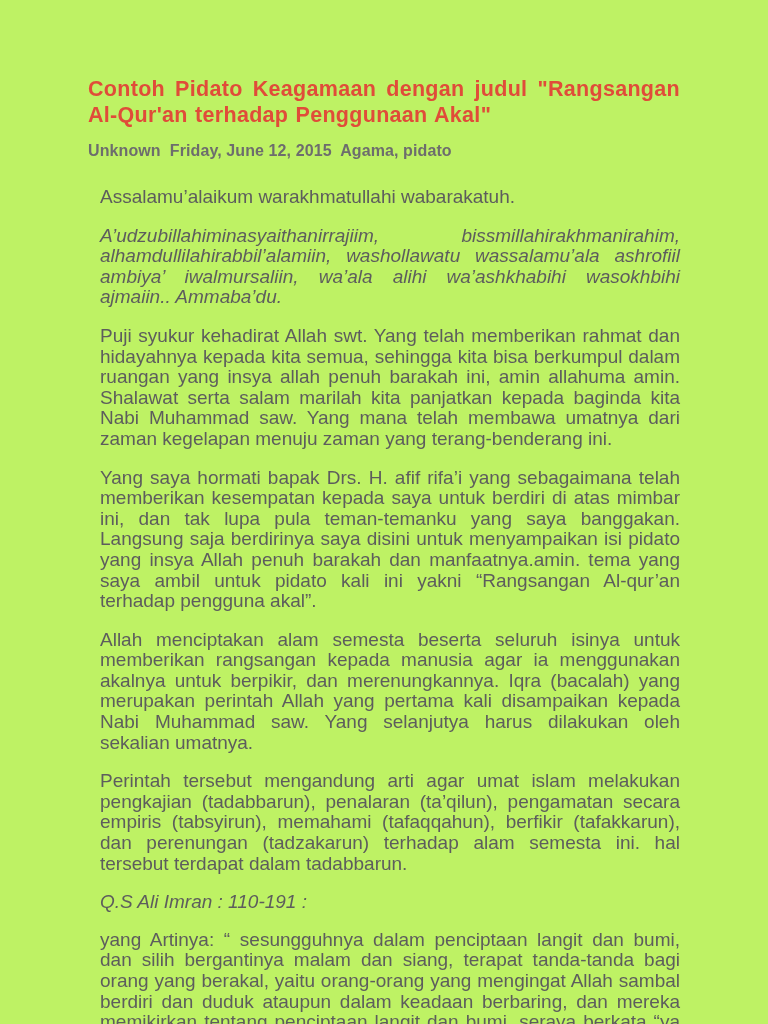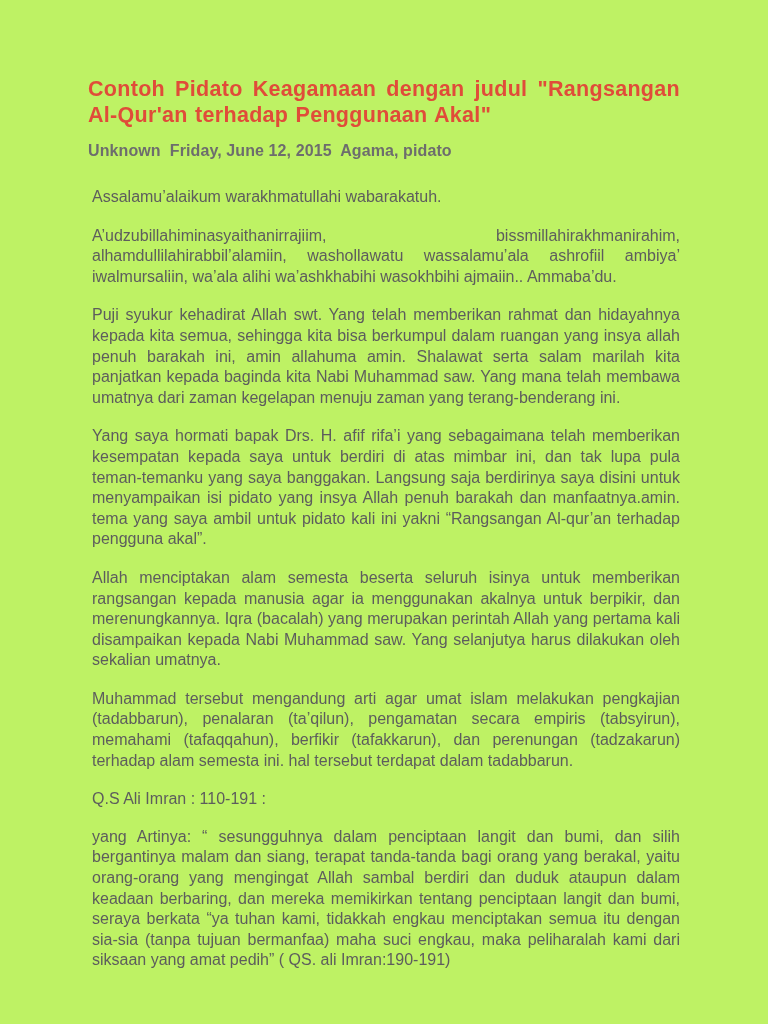--- a/index.html
+++ b/index.html
@@ -39,28 +39,29 @@
     line-height: 13px;
     font-weight: bold;
     color: #6d6d6d;
     letter-spacing: 0.1px;
     white-space: pre;
   }
   .body-content {
     margin-top: 30px;
   }
   p.para {
-    margin: 0 0 18px 4px;
-    font-size: 16px;
+    margin: 0 0 18px 12px;
+    font-size: 19px;
     line-height: 20.6px;
     color: #5d5d5d;
     text-align: justify;
     text-align-last: left;
   }
   p.para.italic {
+    font-style: italic;
   }
   p.para.tight {
     margin-bottom: 17px;
   }
   .i {
   }
 </style>
 </head>
 <body>
 
@@ -75,20 +76,20 @@
     <p class="para">Assalamu’alaikum warakhmatullahi wabarakatuh.</p>
 
     <p class="para italic">A’udzubillahiminasyaithanirrajiim,                                bissmillahirakhmanirahim, alhamdullilahirabbil’alamiin, washollawatu wassalamu’ala ashrofiil ambiya’ iwalmursaliin, wa’ala alihi wa’ashkhabihi wasokhbihi ajmaiin.. Ammaba’du.</p>
 
     <p class="para">Puji syukur kehadirat Allah swt. Yang telah memberikan rahmat dan hidayahnya kepada kita semua, sehingga kita bisa berkumpul dalam ruangan yang insya allah penuh barakah ini, amin allahuma amin. Shalawat serta salam marilah kita panjatkan kepada baginda kita Nabi Muhammad saw. Yang mana telah membawa umatnya dari zaman kegelapan menuju zaman yang terang-benderang ini.</p>
 
     <p class="para"><span>Yang saya hormati bapak Drs. H. afif rifa’i yang sebagaimana telah memberikan kesempatan kepada saya untuk berdiri di atas mimbar ini, dan tak lupa pula teman-temanku yang saya banggakan. Langsung saja berdirinya saya disini untuk menyampaikan isi pidato yang insya Allah penuh barakah dan manfaatnya.amin. tema yang saya ambil untuk pidato kali ini yakni </span><span class="i">“Rangsangan Al-qur’an terhadap pengguna akal”</span><span>.</span></p>
 
     <p class="para"><span>Allah menciptakan alam semesta beserta seluruh isinya untuk memberikan </span><span class="i">rangsangan</span><span> kepada manusia agar ia </span><span class="i">menggunakan akalnya</span><span> untuk berpikir, dan merenungkannya. </span><span class="i">Iqra (bacalah)</span><span> yang merupakan perintah Allah yang pertama kali disampaikan kepada Nabi Muhammad saw. Yang selanjutya harus dilakukan oleh sekalian umatnya.</span></p>
 
-    <p class="para"><span>Muhammad tersebut mengandung arti agar umat islam melakukan </span><span class="i">pengkajian (tadabbarun), penalaran (ta’qilun), pengamatan secara empiris (tabsyirun), memahami (tafaqqahun), berfikir (tafakkarun), dan perenungan (tadzakarun)</span><span> terhadap alam semesta ini. hal tersebut terdapat dalam tadabbarun.</span></p>
+    <p class="para"><span>Perintah tersebut mengandung arti agar umat islam melakukan </span><span class="i">pengkajian (tadabbarun), penalaran (ta’qilun), pengamatan secara empiris (tabsyirun), memahami (tafaqqahun), berfikir (tafakkarun), dan perenungan (tadzakarun)</span><span> terhadap alam semesta ini. hal tersebut terdapat dalam tadabbarun.</span></p>
 
     <p class="para italic tight">Q.S Ali Imran : 110-191 :</p>
 
     <p class="para">yang Artinya: “ sesungguhnya dalam penciptaan langit dan bumi, dan silih bergantinya malam dan siang, terapat tanda-tanda bagi orang yang berakal, yaitu orang-orang yang mengingat Allah sambal berdiri dan duduk ataupun dalam keadaan berbaring, dan mereka memikirkan tentang penciptaan langit dan bumi, seraya berkata “ya tuhan kami, tidakkah engkau menciptakan semua itu dengan sia-sia (tanpa tujuan bermanfaa) maha suci engkau, maka peliharalah kami dari siksaan yang amat pedih” ( QS. ali Imran:190-191)</p>
 
   </div>
 </div>
 
 </body></html>

